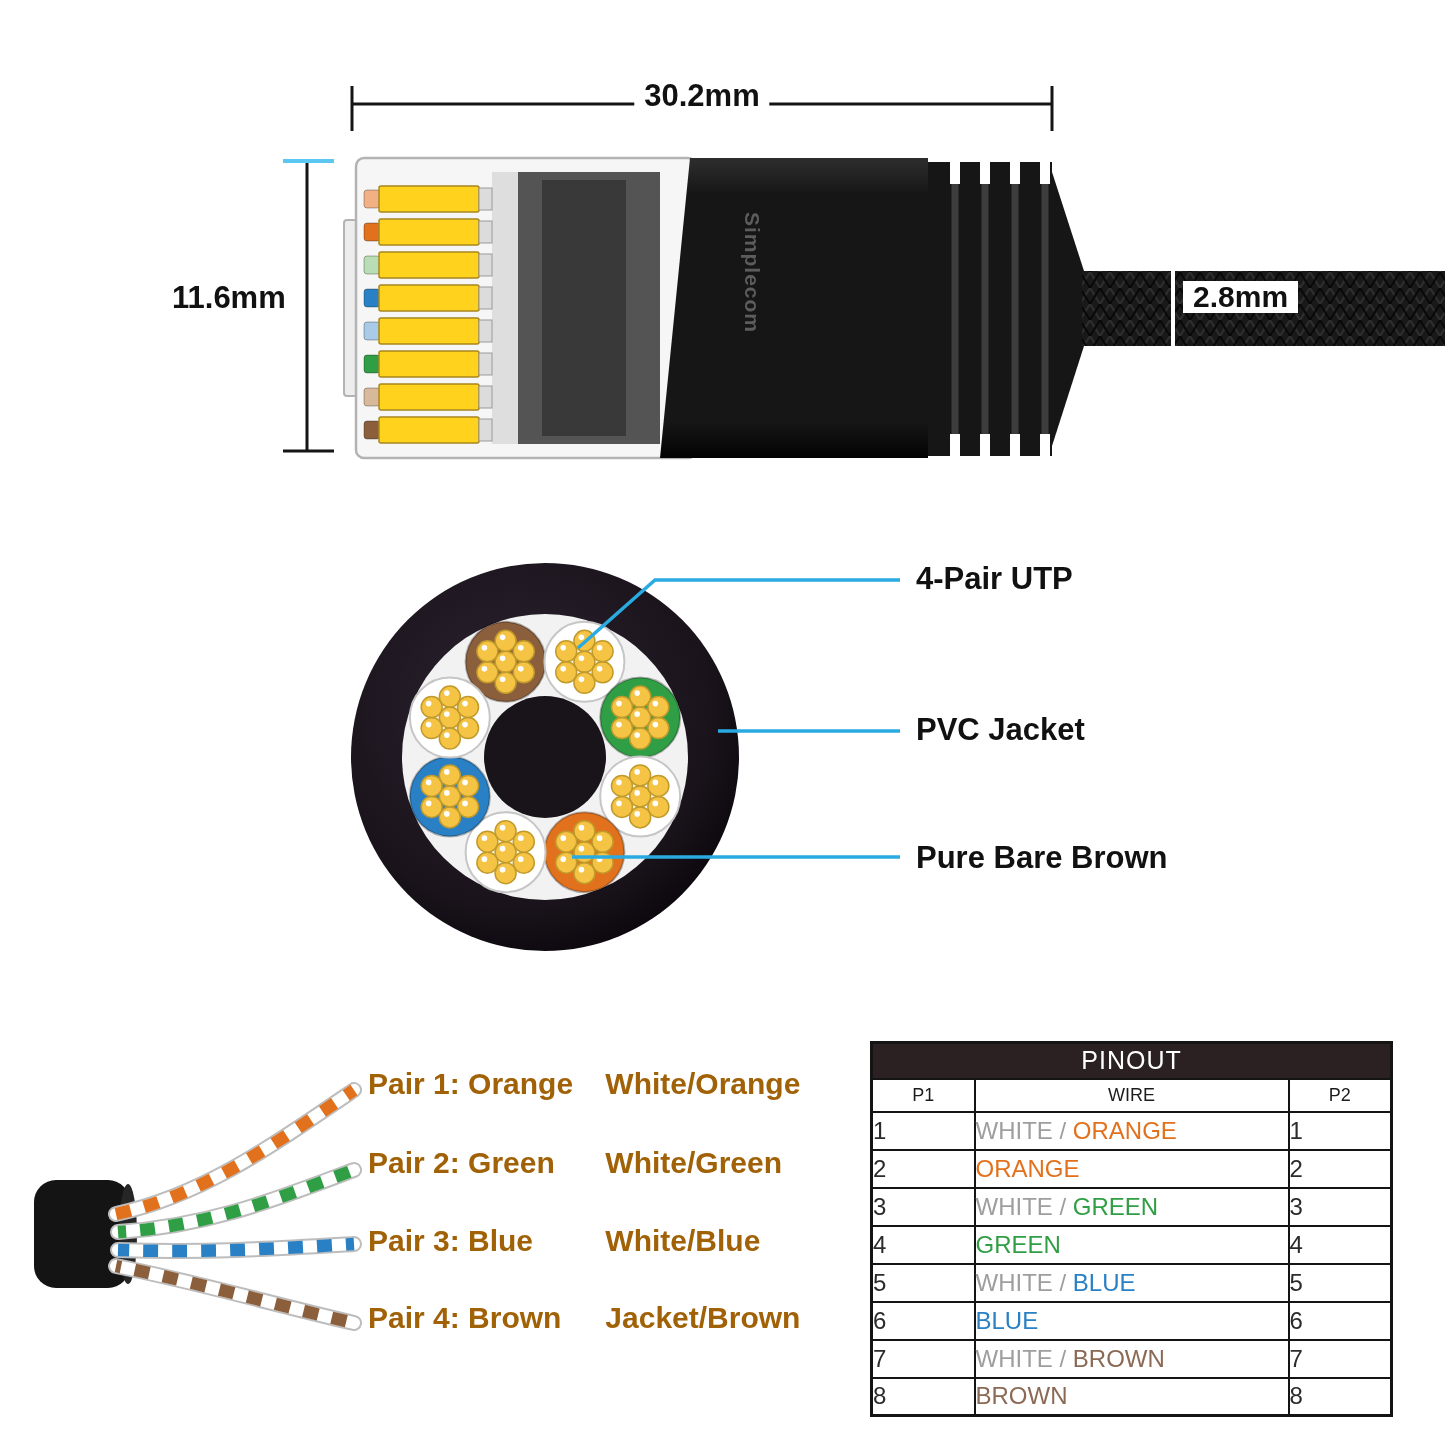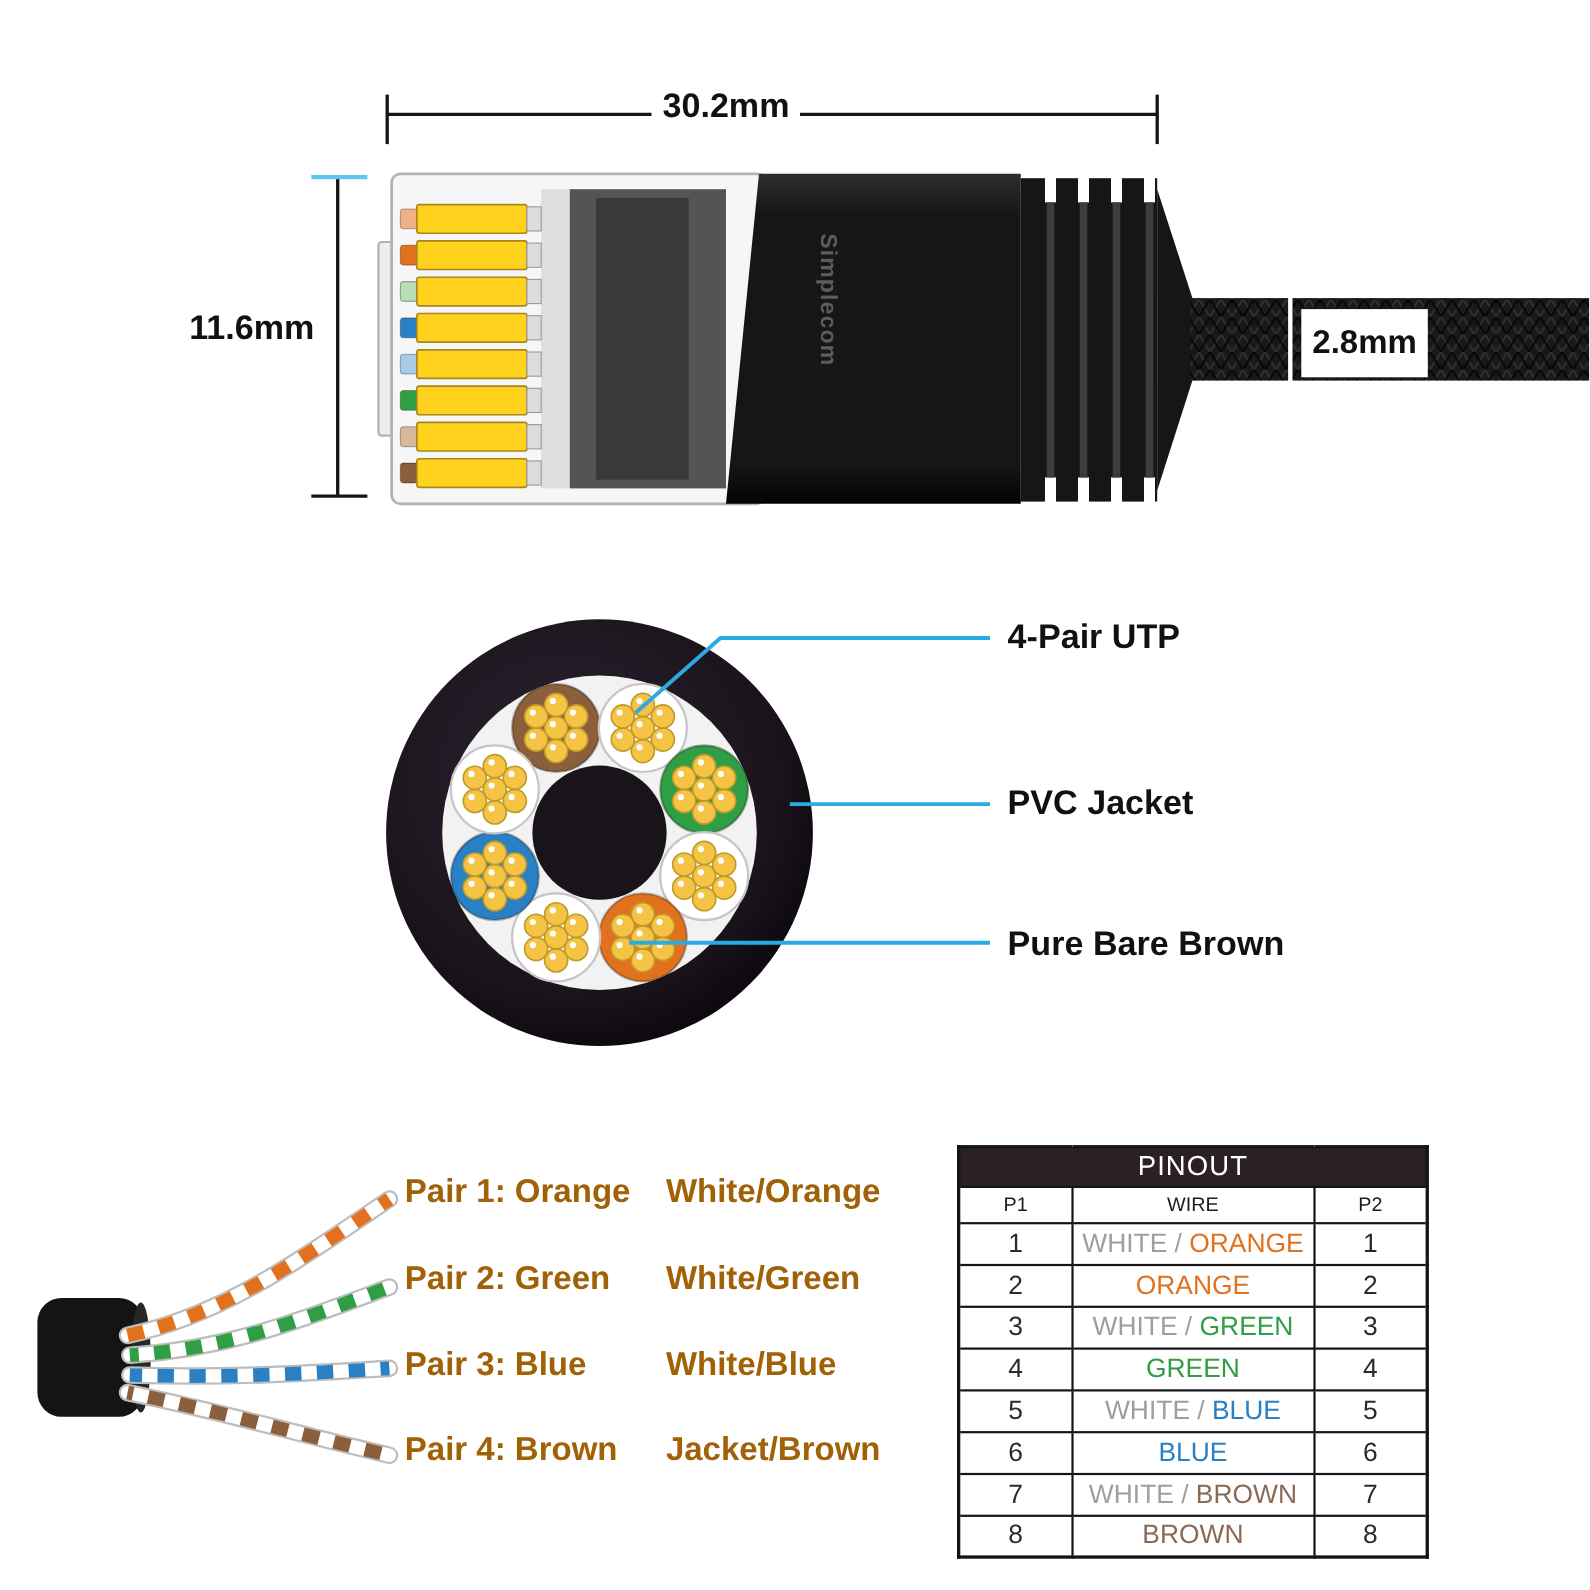--- a/index.html
+++ b/index.html
@@ -2,26 +2,26 @@
 <html style="--c-accent: #29abe2; --c-tick-cyan: #5bc8f2; --c-orange: #e2711d; --c-green: #2f9e44; --c-blue: #2980c4; --c-brown: #8b5e3c; --c-table-brown: #8b6a55; --c-wire-white-text: #9e9e9e; --c-copper: #f6c445; --c-table-title-bg: #2b2123;"><head>
 <meta charset="utf-8">
 <style>
   *{margin:0;padding:0;box-sizing:border-box}
   html,body{background:#fff}
   body{font-family:"Liberation Sans",sans-serif;color:#111}
   #stage{position:relative;width:1445px;height:1445px;overflow:hidden;background:#fff}
   #art{position:absolute;left:0;top:0}
   .lbl{position:absolute;font-weight:bold;color:#111;white-space:nowrap}
   .dim{font-size:31px;line-height:34px;background:#fff;padding:0 10px}
-  .chip{font-size:30px;line-height:32px;background:#fff;padding:15px 10px}
+  .chip{font-size:30px;line-height:32px;background:#fff;padding:0 10px}
   .callout{font-size:31px;line-height:34px}
   .brand{position:absolute;left:740px;top:212px;writing-mode:vertical-rl;font-size:21px;font-weight:bold;letter-spacing:1px;color:#5c5c5c}
   .pair-row{position:absolute;left:368px;font-size:30px;font-weight:600;color:#a16207;white-space:nowrap}
   .pair-name{display:inline-block;width:229px}
-  table.pinout{position:absolute;left:870px;top:1041px;width:429px;border-collapse:collapse;table-layout:fixed;text-align:center;background:#fff;border:3px solid #141414}
+  table.pinout{position:absolute;left:870px;top:1041px;width:523px;border-collapse:collapse;table-layout:fixed;background:#fff;border:3px solid #141414}
   table.pinout th,table.pinout td{border:2px solid #141414}
   table.pinout .title-row th{background:var(--c-table-title-bg);color:#fff;font-size:25px;height:36px;font-weight:normal;letter-spacing:1px}
   table.pinout .hdr-row th{font-size:18px;height:33px;font-weight:normal;color:#1c1c1c}
   table.pinout td{height:38px;font-size:24px;font-weight:normal;color:#2b2b2b}
   .wire-white{color:var(--c-wire-white-text)}
   .tw-out{fill:none;stroke:#bdbdbd;stroke-width:16;stroke-linecap:round}
   .tw-white{fill:none;stroke:#ffffff;stroke-width:12;stroke-linecap:round}
   .tw-col{fill:none;stroke-width:12.5;stroke-dasharray:15 14}
 </style>
 </head>
@@ -294,21 +294,21 @@
         <path class="tw-col" style="stroke:var(--c-blue);stroke-dashoffset:4" d="M118,1250 C212,1253 286,1248 354,1244"></path>
       </g>
       <g>
         <path class="tw-out" d="M116,1266 C200,1283 268,1303 354,1323"></path>
         <path class="tw-white" d="M116,1266 C200,1283 268,1303 354,1323"></path>
         <path class="tw-col" style="stroke:var(--c-brown);stroke-dashoffset:10" d="M116,1266 C200,1283 268,1303 354,1323"></path>
       </g>
     </g>
   </svg>
 
-  <div class="lbl dim" style="left:660px;top:79px;transform:translateX(-50%)">30.2mm</div>
+  <div class="lbl dim" style="left:702px;top:79px;transform:translateX(-50%)">30.2mm</div>
   <div class="lbl dim" style="left:162px;top:281px">11.6mm</div>
   <div class="lbl chip" style="left:1183px;top:281px">2.8mm</div>
   <div class="brand">Simplecom</div>
 
   <div class="lbl callout" style="left:916px;top:562px">4-Pair UTP</div>
   <div class="lbl callout" style="left:916px;top:713px">PVC Jacket</div>
   <div class="lbl callout" style="left:916px;top:841px">Pure Bare Brown</div>
 
   <div class="pair-row" style="top:1067px">
     <span class="pair-name">Pair 1: Orange</span>

